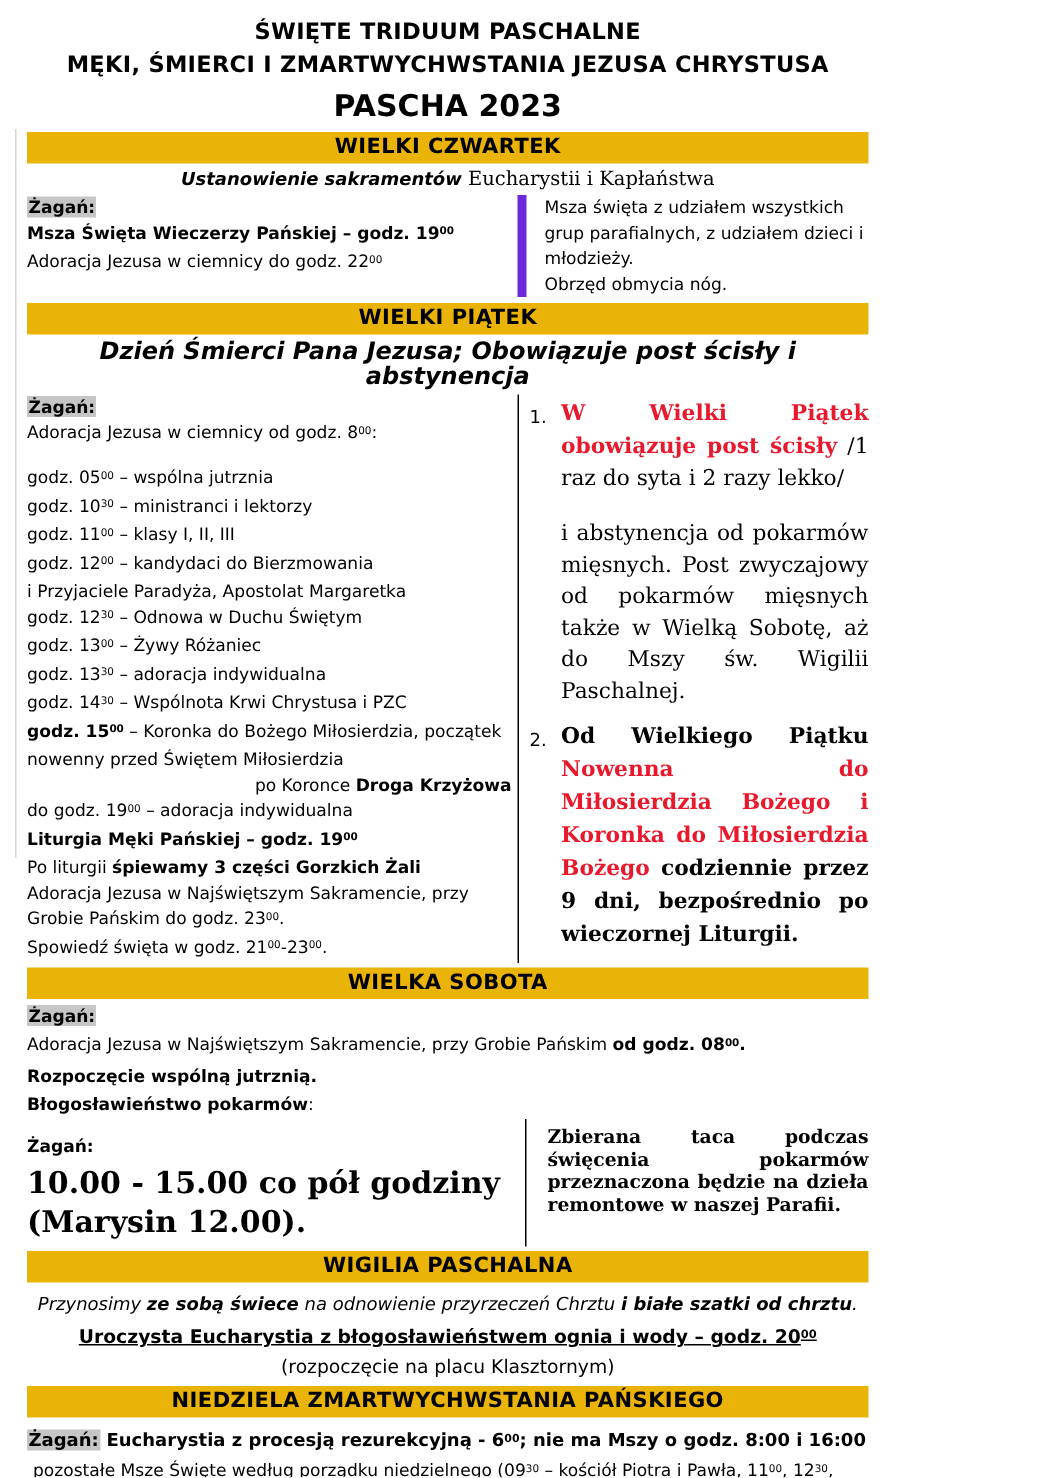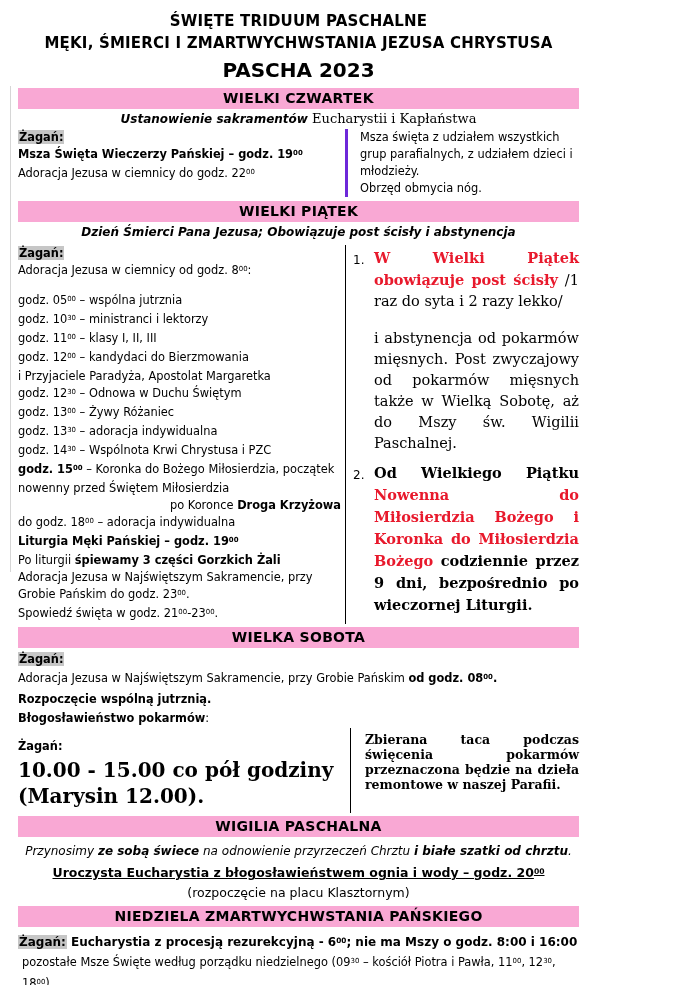--- a/index.html
+++ b/index.html
@@ -9,39 +9,39 @@
     box-sizing:border-box;
   }
   .inner{padding:10px 17px 0 18px;}
   .left-rule{position:absolute;left:10px;top:86px;width:1px;height:486px;background:#d6d6d6;}
   
   .titles{text-align:center;}
   .t1,.t2{font-size:15px;font-weight:bold;line-height:22px;letter-spacing:.2px;}
   .t3{font-size:20px;font-weight:bold;line-height:28px;margin-top:2px;}
   
   .bar{
-    background:#f9a8d4;color:#000;text-align:center;font-weight:bold;
+    background:#eab308;color:#000;text-align:center;font-weight:bold;
     font-size:14px;line-height:21px;height:21px;letter-spacing:.3px;
   }
   .bar.m1{margin-top:4px;} .bar.m2{margin-top:4px;} .bar.m3{margin-top:3px;}
   .bar.m4{margin-top:3px;} .bar.m5{margin-top:4px;}
   
   .subtitle{text-align:center;font-size:12px;line-height:18px;margin-top:1px;}
-  .subtitle-fri{text-align:center;font-size:12px;line-height:17px;margin-top:2px;margin-bottom:0;}
+  .subtitle-fri{text-align:center;font-size:16px;line-height:17px;margin-top:2px;margin-bottom:0;}
   
   .line{min-height:1em;}
   .b{font-weight:bold;} .i{font-style:italic;} .u{text-decoration:underline;}
   .r{color:#e8192c;} .h{background:#c6c6c6;padding:0 1px;}
   .f-serif{font-family:"DejaVu Serif",serif;font-size:13px;}
   .sup{font-size:61%;position:relative;top:-0.45em;}
   
   .cols{display:flex;align-items:stretch;}
   .row-thu{margin-top:1px;min-height:51px;font-size:11.4px;line-height:17px;}
   .row-thu .col-left{width:327px;}
-  .row-thu .col-right{flex:1;border-left:3px solid #6d28d9;padding-left:12px;}
+  .row-thu .col-right{flex:1;border-left:6px solid #6d28d9;padding-left:12px;}
   .row-fri{margin-top:4px;min-height:368px;font-size:11.4px;line-height:17px;}
   .row-fri .col-left{width:327px;padding-right:4px;box-sizing:border-box;}
   .row-fri .col-right{
     flex:1;border-left:1px solid #000;padding-left:7px;
     font-family:"DejaVu Serif",serif;font-size:14.5px;line-height:21px;
   }
   .num-item{display:flex;margin-top:2px;}
   .num{width:21px;flex:0 0 21px;font-family:"DejaVu Sans",sans-serif;font-size:12px;padding-top:3px;}
   .num-item .content{flex:1;}
   .num-item .content .line{text-align:justify;margin-bottom:16px;}
@@ -103,21 +103,21 @@
           <div class="line"><span>godz. 11</span><span class="sup">00</span><span> – klasy I, II, III</span></div>
           <div class="line"><span>godz. 12</span><span class="sup">00</span><span> – kandydaci do Bierzmowania</span></div>
           <div class="line"><span>i Przyjaciele Paradyża, Apostolat Margaretka</span></div>
           <div class="line"><span>godz. 12</span><span class="sup">30</span><span> – Odnowa w Duchu Świętym</span></div>
           <div class="line"><span>godz. 13</span><span class="sup">00</span><span> – Żywy Różaniec</span></div>
           <div class="line"><span>godz. 13</span><span class="sup">30</span><span> – adoracja indywidualna</span></div>
           <div class="line"><span>godz. 14</span><span class="sup">30</span><span> – Wspólnota Krwi Chrystusa i PZC</span></div>
           <div class="line"><span class="b">godz. 15</span><span class="b sup">00</span><span> – Koronka do Bożego Miłosierdzia, początek</span></div>
           <div class="line"><span>nowenny przed Świętem Miłosierdzia</span></div>
           <div class="line" style="text-align: right;"><span>po Koronce </span><span class="b">Droga Krzyżowa</span></div>
-          <div class="line"><span>do godz. 18</span><span class="sup">00</span><span> – adoracja indywidualna</span></div>
+          <div class="line"><span>do godz. 19</span><span class="sup">00</span><span> – adoracja indywidualna</span></div>
           <div class="line"><span class="b">Liturgia Męki Pańskiej – godz. 19</span><span class="b sup">00</span></div>
           <div class="line"><span>Po liturgii </span><span class="b">śpiewamy 3 części Gorzkich Żali</span></div>
           <div class="line"><span>Adoracja Jezusa w Najświętszym Sakramencie, przy Grobie Pańskim do godz. 23</span><span class="sup">00</span><span>.</span></div>
           <div class="line"><span>Spowiedź święta w godz. 21</span><span class="sup">00</span><span>-23</span><span class="sup">00</span><span>.</span></div>
         </div>
       <div class="col-right">
         <div class="num-item">
           <span class="num">1.</span>
           <div class="content">
               <div class="line"><span class="b r">W Wielki Piątek obowiązuje post ścisły</span><span> /1 raz do syta i 2 razy lekko/</span></div>

